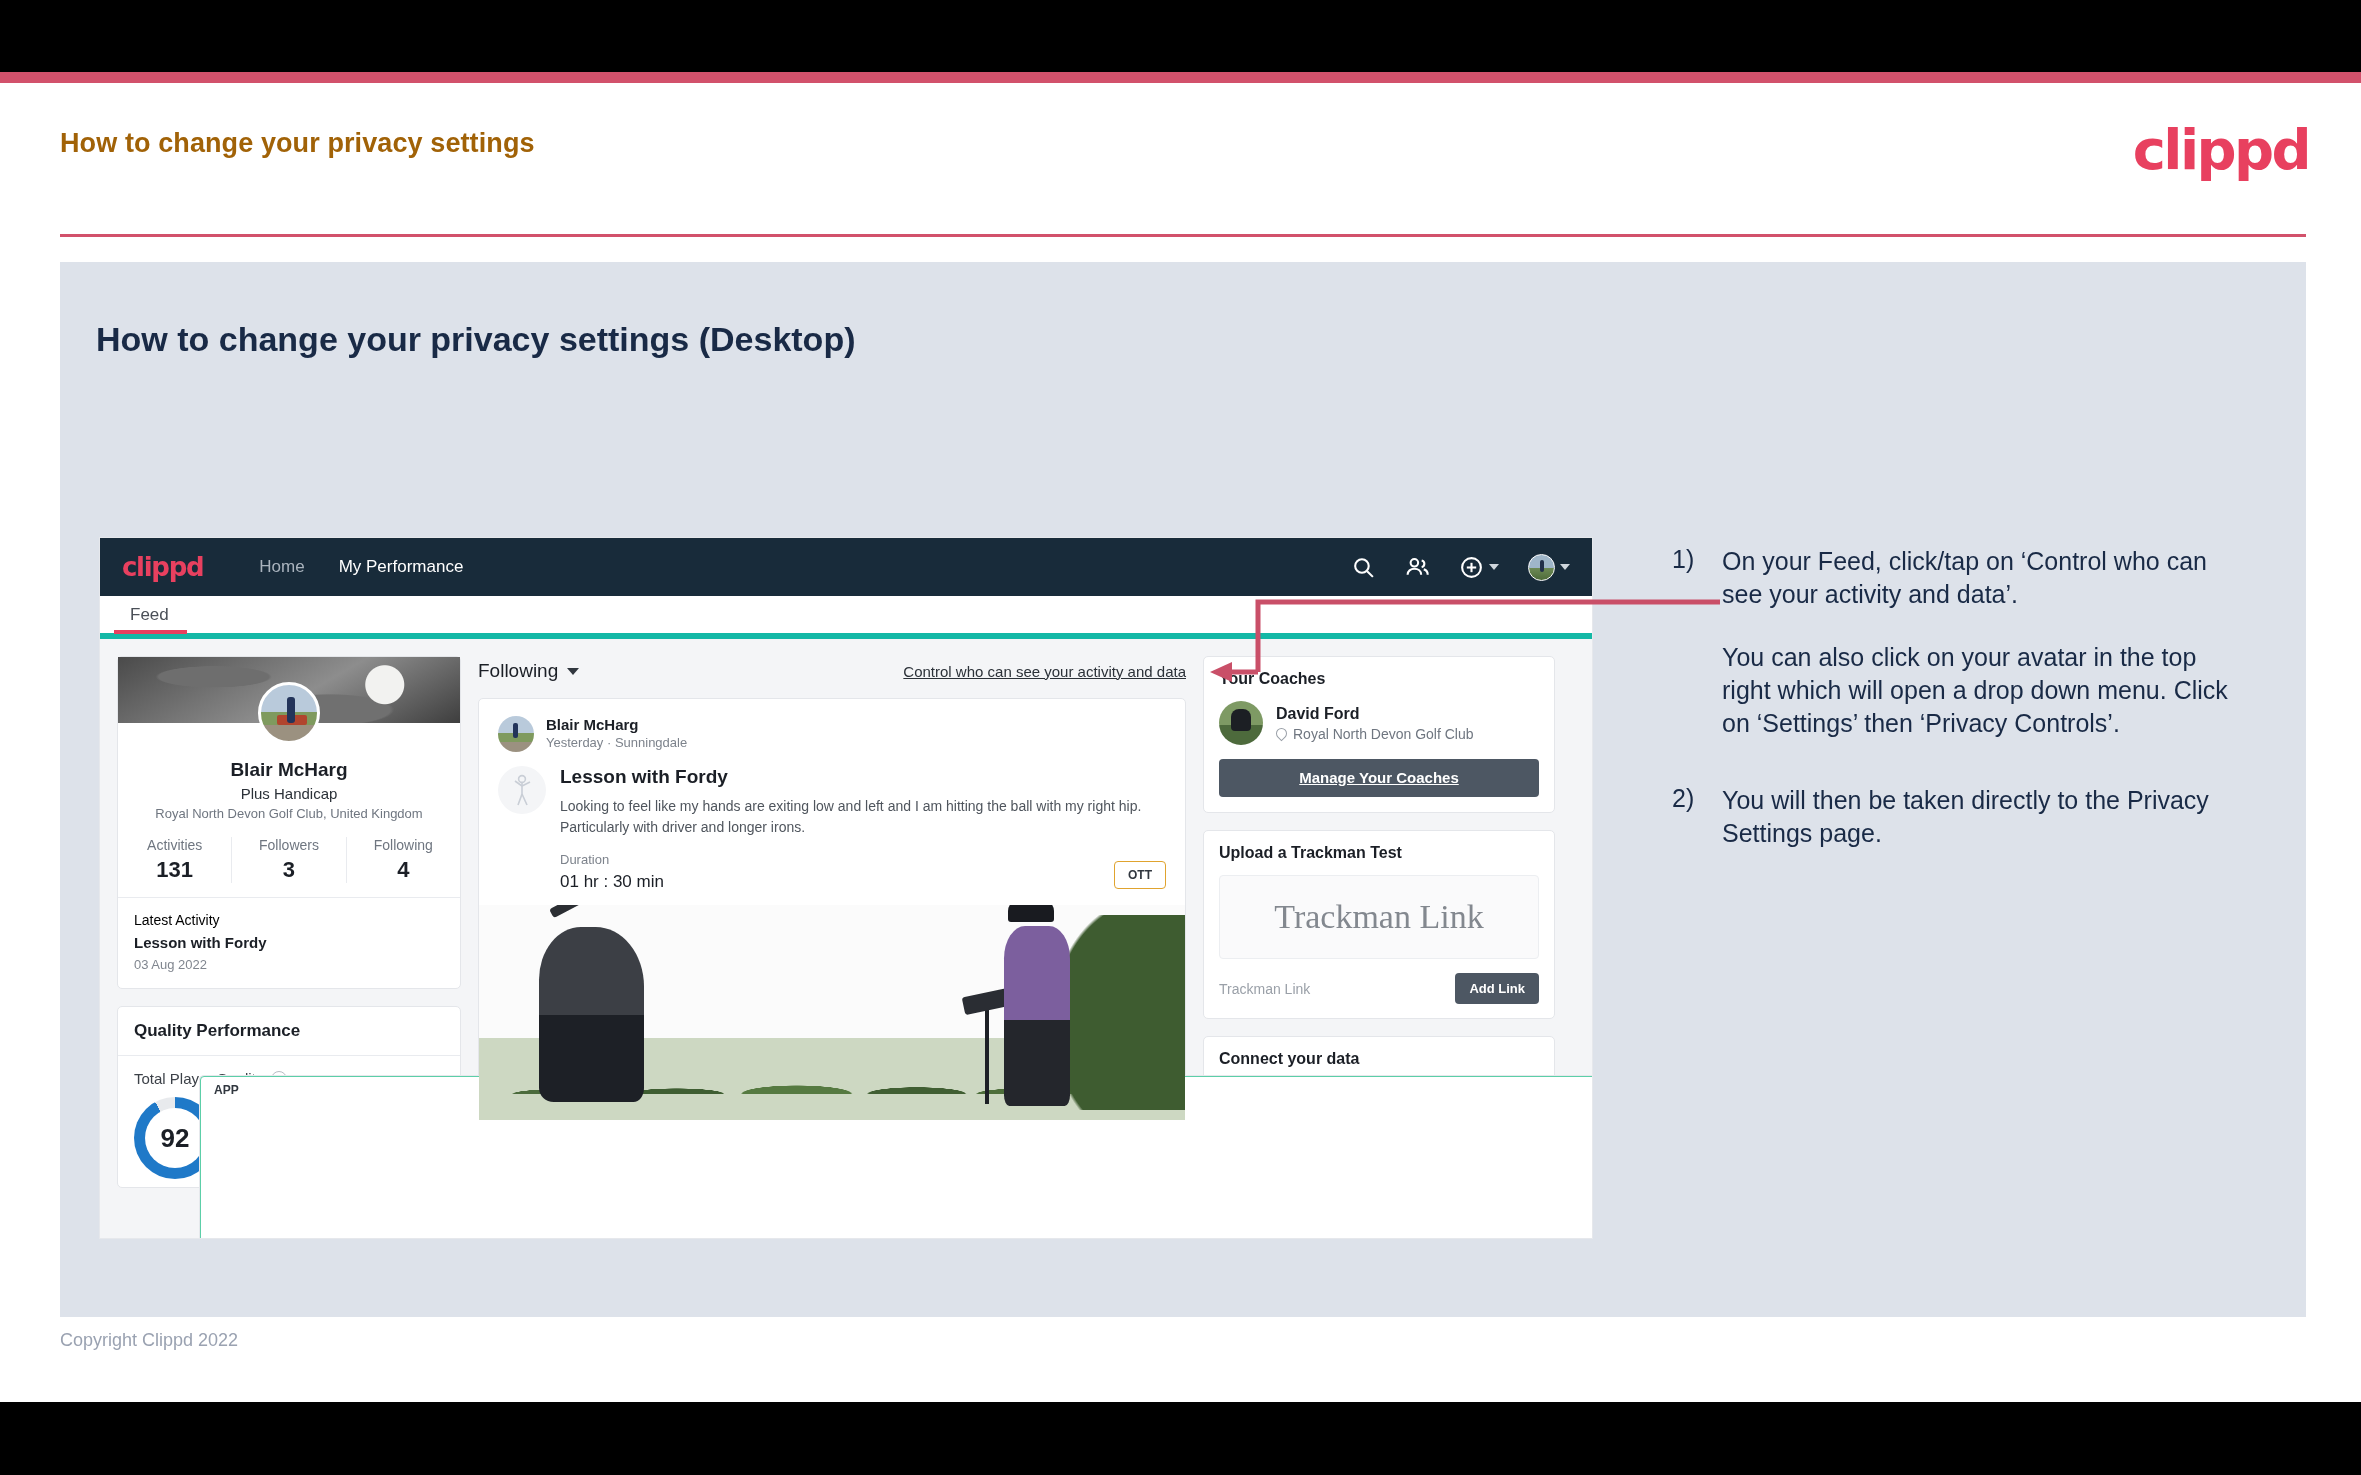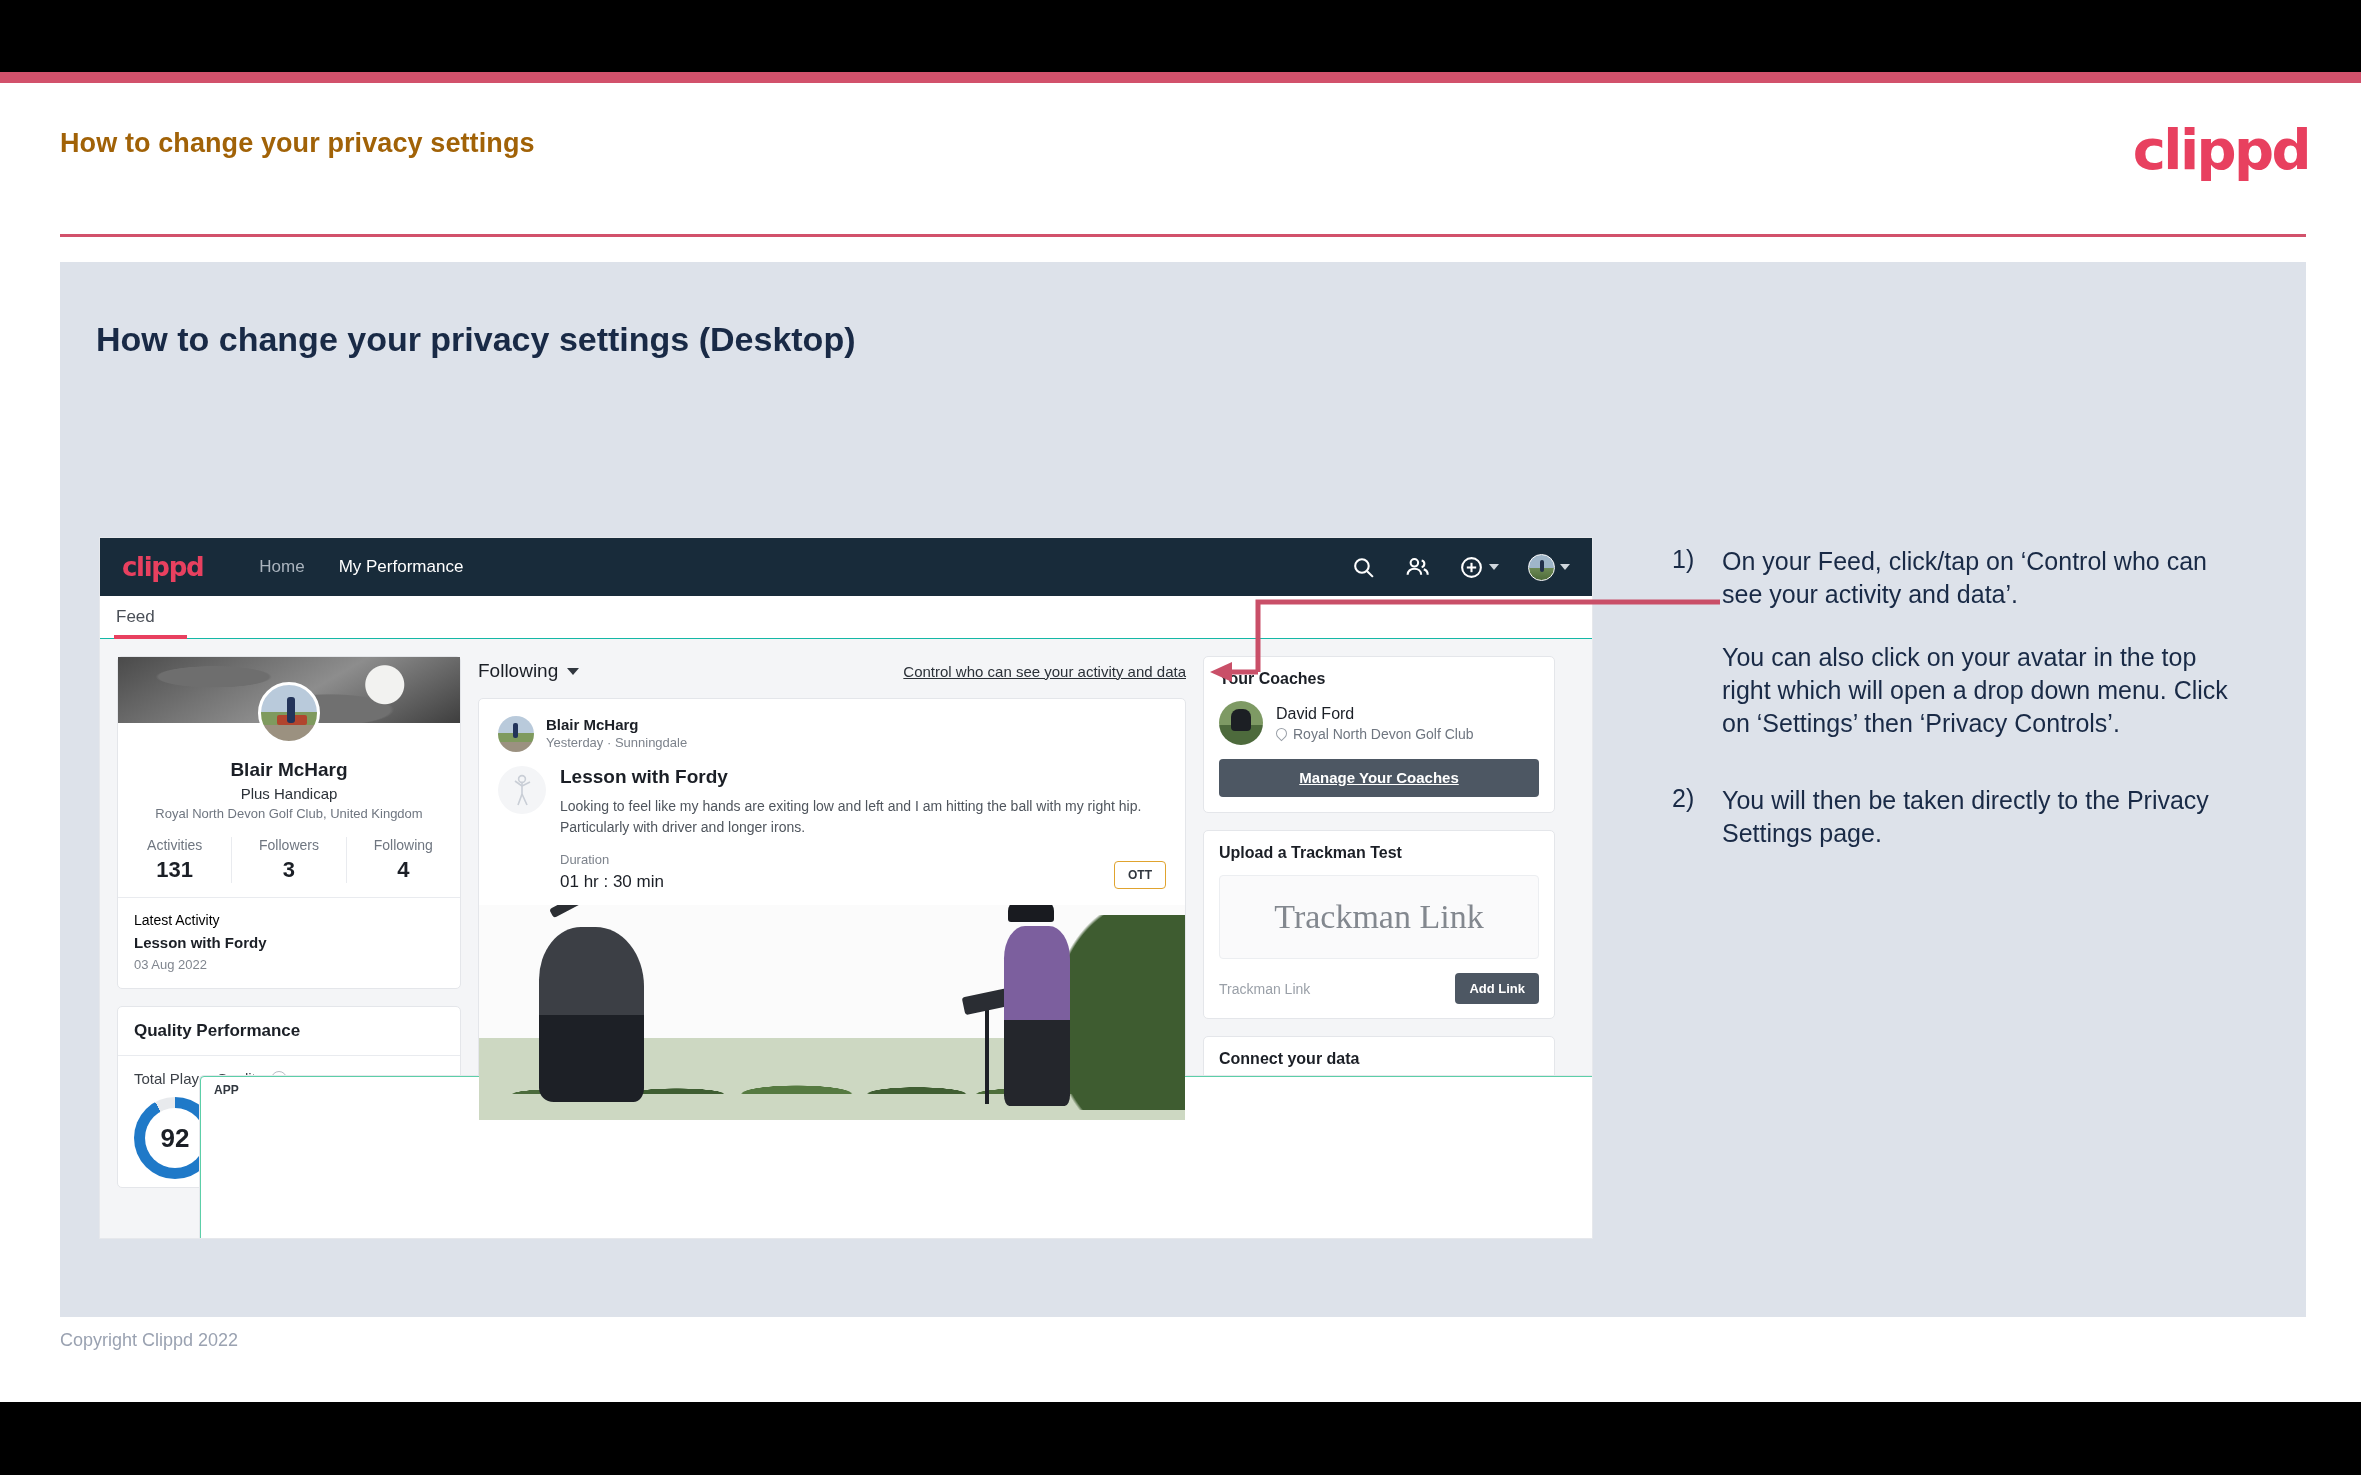--- a/index.html
+++ b/index.html
@@ -75,22 +75,22 @@
   .icon-group { display:flex; align-items:center; }
   .nav-avatar {
     width:27px;height:27px;border-radius:50%;
     background:linear-gradient(#9fb6c9 0%,#9fb6c9 52%,#6d8a55 52%,#4e6b3a 100%);
     border:1.5px solid #fff; position:relative; overflow:hidden;
   }
   .nav-avatar::after{content:"";position:absolute;left:11px;top:5px;width:4px;height:12px;
                      background:#22304a;border-radius:2px;}
 
   .app-tabs {
-    height:43px; background:#fff; border-bottom:1px solid #14b8a6;
-    display:flex; align-items:center; padding-left:10px; position:relative;
+    height:43px; background:#fff; border-bottom:6px solid #14b8a6;
+    display:flex; align-items:center; padding-left:24px; position:relative;
   }
   .app-tab { font-size:17px; color:#4a4f57; padding:0 6px; }
   .tab-underline{ position:absolute; left:14px; bottom:-1px; width:73px; height:4px; background:#e8405f;}
 
   .app-body { display:flex; gap:17px; padding:17px; background:#f4f5f7; height:599px; }
   .col-left   { width:344px; flex:none; }
   .col-mid    { width:708px; flex:none; }
   .col-right  { width:352px; flex:none; }
 
   .card { background:#fff; border:1px solid #e4e6ea; border-radius:5px; }
@@ -212,21 +212,21 @@
 
   
   .rc-head { padding:13px 15px; font-size:16px; font-weight:700; color:#1b1f26; }
   .coach-row { display:flex; gap:13px; align-items:center; padding:0 15px 14px; }
   .coach-avatar {
     width:44px;height:44px;border-radius:50%;flex:none;
     background:linear-gradient(#7e9a64 0 55%, #4d6a3c 55% 100%); position:relative; overflow:hidden;
   }
   .coach-avatar::after{content:"";position:absolute;left:12px;top:8px;width:20px;height:22px;
                        background:#1c1f24;border-radius:8px 8px 4px 4px;}
-  .coach-name { font-size:16px; font-weight:400; color:#1b1f26; }
+  .coach-name { font-size:16px; font-weight:700; color:#1b1f26; }
   .coach-club { font-size:14px; color:#6f7680; margin-top:3px; display:flex; align-items:center; gap:6px;}
   .pin { width:11px;height:11px;border:1.4px solid #9aa0a8;border-radius:50% 50% 50% 0;
          transform:rotate(-45deg); display:inline-block; }
   .btn-dark {
     display:block; margin:0 15px 15px; height:38px; line-height:38px; text-align:center;
     background:#4d5763; color:#fff; font-size:15px; font-weight:700; border-radius:4px;
   }
   .tm-box {
     margin:0 15px; height:84px; background:#fafafb; border:1px solid #eceef1;
     border-radius:4px; display:flex; align-items:center; justify-content:center;

